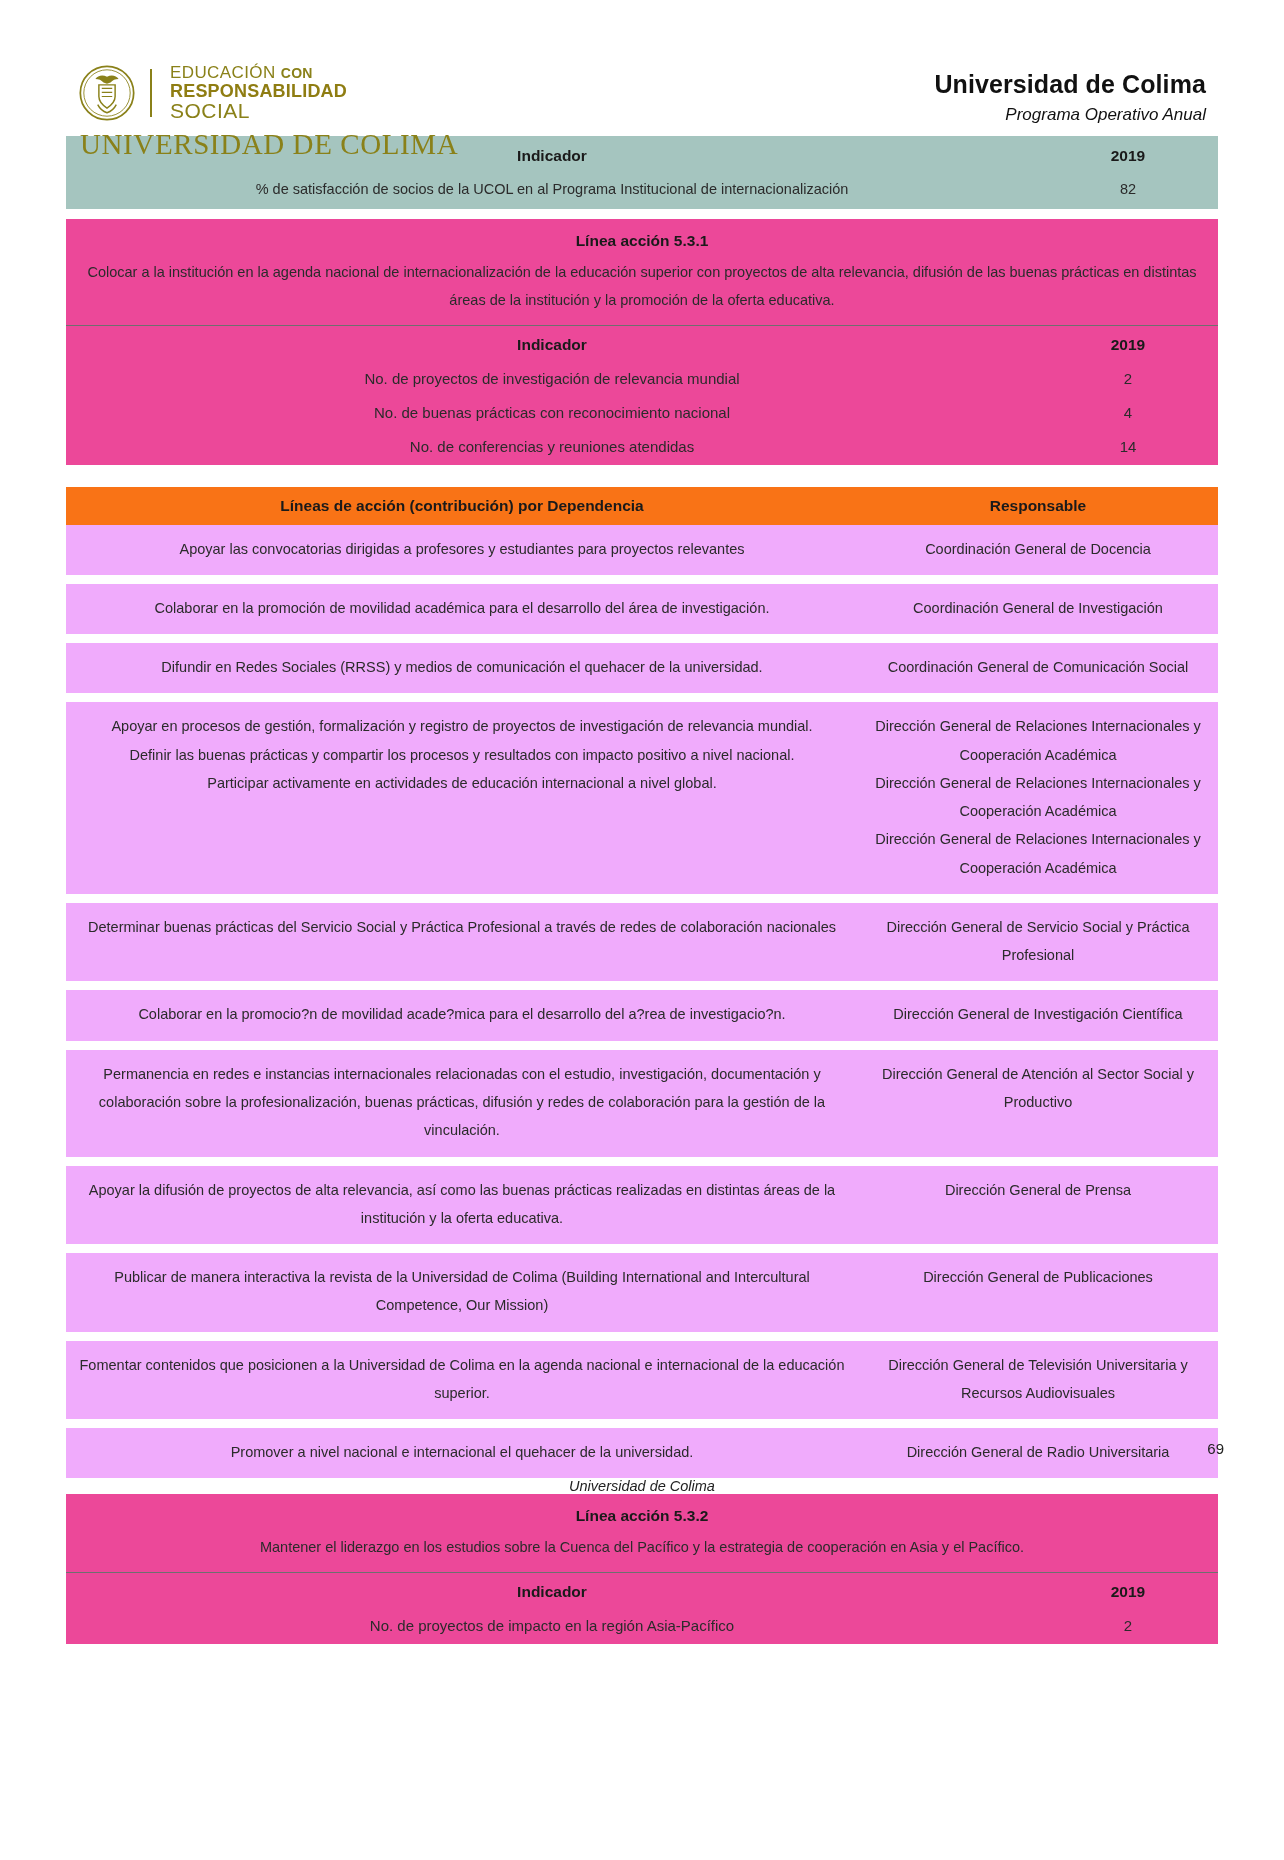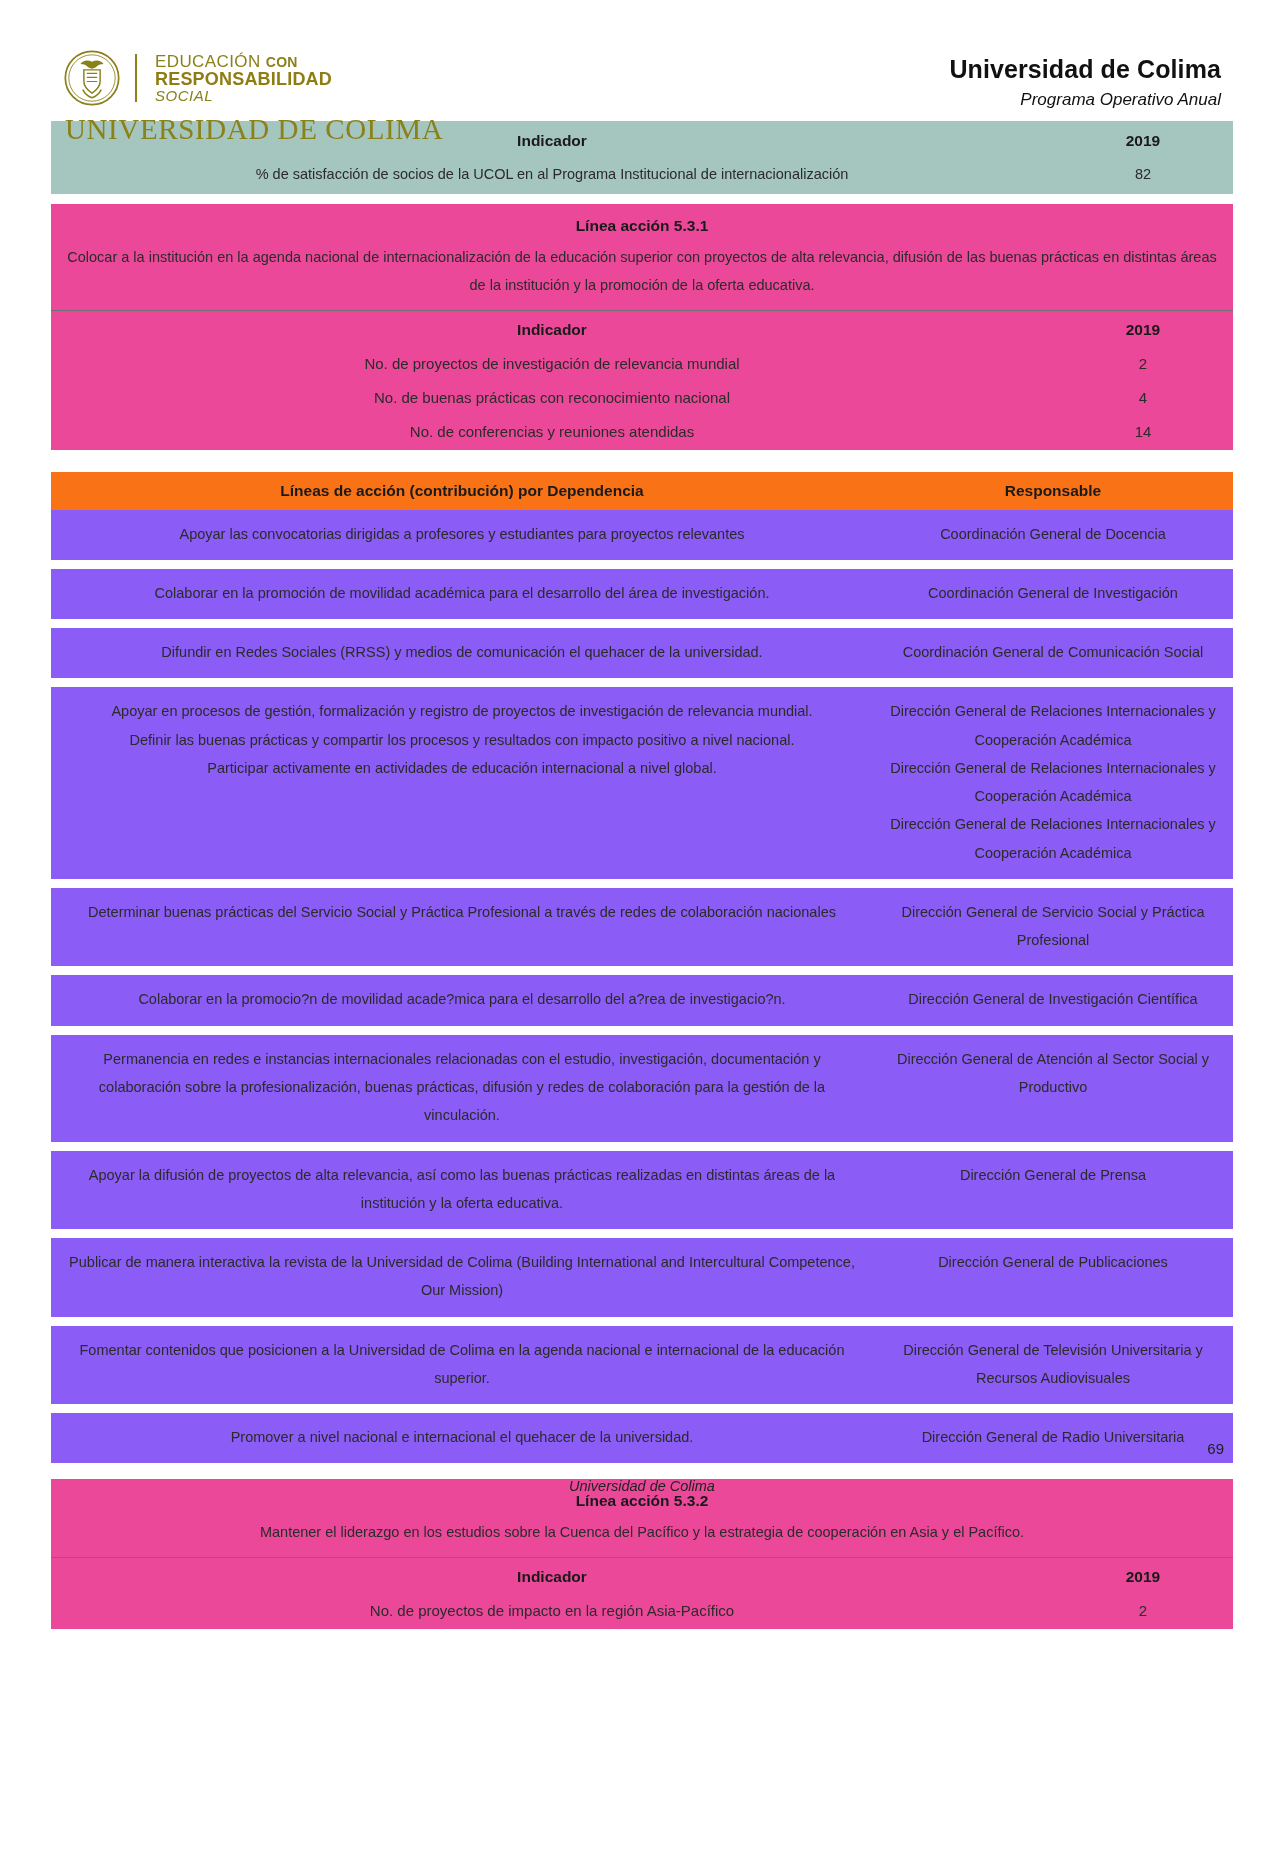--- a/index.html
+++ b/index.html
@@ -12,21 +12,21 @@
     height: 1860px;
     font-family: "Liberation Sans", sans-serif;
     color: #1a1a1a;
     position: relative;
     overflow: hidden;
   }
   .page {
     width: 1284px;
     height: 1560px;
     box-sizing: border-box;
-    padding: 1px;
+    padding: 16px;
     position: relative;
   }
 
   
   .header {
     display: flex;
     align-items: flex-start;
     justify-content: space-between;
     padding: 48px 62px 0 62px;
     height: 120px;
@@ -65,24 +65,23 @@
     font-weight: 400;
   }
   .bl1 b { font-weight: 700; font-size: 14px; letter-spacing: 0.3px; }
   .bl2 {
     font-size: 18px;
     font-weight: 700;
     color: #8f7d12;
     letter-spacing: 0.2px;
   }
   .bl3 {
-    font-size: 15px;
+    font-size: 21px;
     color: #8a8119;
     letter-spacing: 0.5px;
-    font-style: italic;
   }
   .brand-bottom {
     font-family: "Liberation Serif", serif;
     font-size: 29px;
     color: #8a8119;
     letter-spacing: 0.6px;
     margin-left: 2px;
   }
   .header-right {
     text-align: right;
@@ -158,21 +157,21 @@
 
   
   .dep-hdr-tbl td {
     background: #f97316;
     font-weight: 700;
     font-size: 15.5px;
     padding: 10px 12px 10px 12px;
   }
   .dep-tbl { margin-top: 0; }
   .dep-tbl tr.item td {
-    background: #8b5cf6;
+    background: #f0abfc;
     font-size: 14.5px;
     line-height: 1.95;
     padding: 10px 12px 12px 12px;
     color: #2b2b2b;
   }
   .dep-tbl tr.gap td {
     background: #ffffff;
     height: 9px;
     padding: 0;
     font-size: 0;

